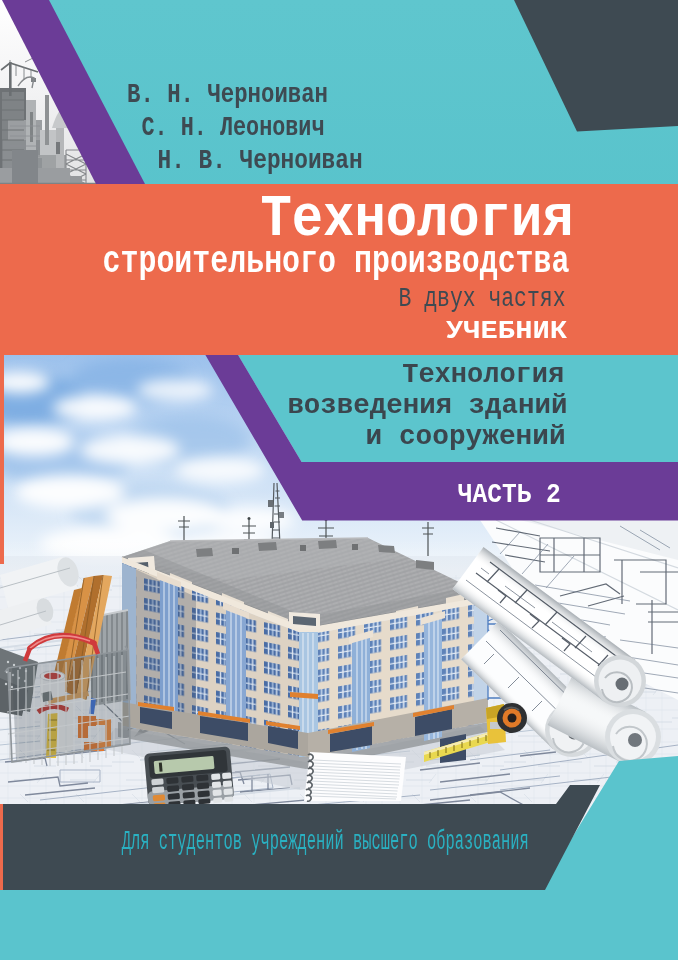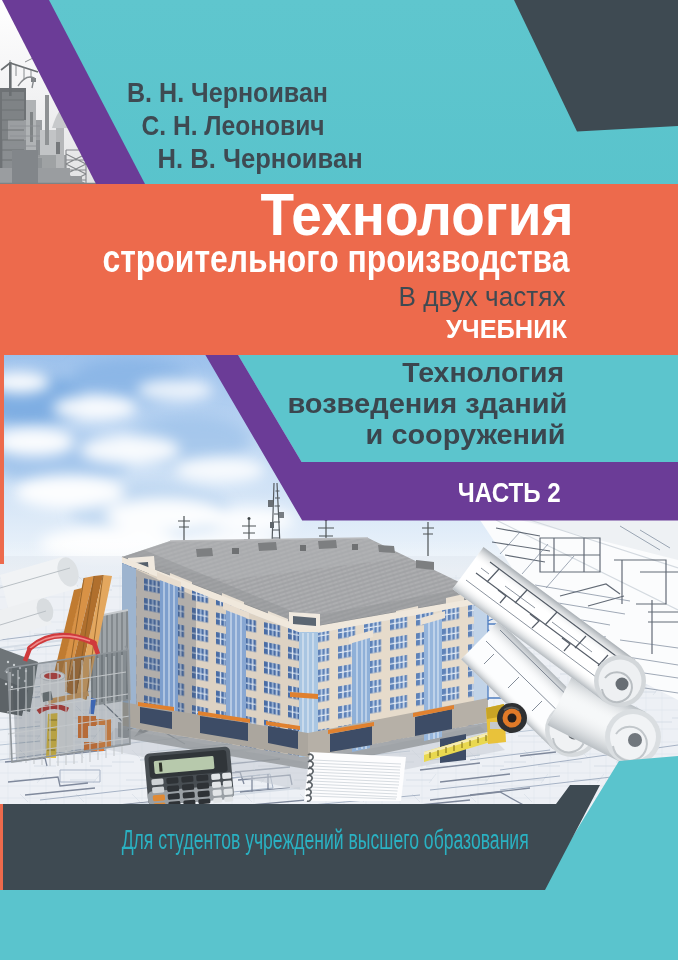--- a/index.html
+++ b/index.html
@@ -1,16 +1,16 @@
 <!DOCTYPE html>
 <html><head>
 <meta charset="utf-8">
 <style>
   html,body{margin:0;padding:0;}
-  #page{position:relative;width:678px;height:960px;overflow:hidden;font-family:Liberation Sans, sans-serif;}
+  #page{position:relative;width:678px;height:960px;overflow:hidden;font-family:Liberation Mono, monospace;}
   svg{display:block;}
 </style>
 </head>
 <body>
 <div id="page">
 <svg width="678" height="960" viewBox="0 0 678 960">
 <defs>
   <linearGradient id="tq" x1="0" y1="0" x2="0" y2="1">
     <stop offset="0" stop-color="#5fc6ce"></stop>
     <stop offset="1" stop-color="#54c1ca"></stop>

